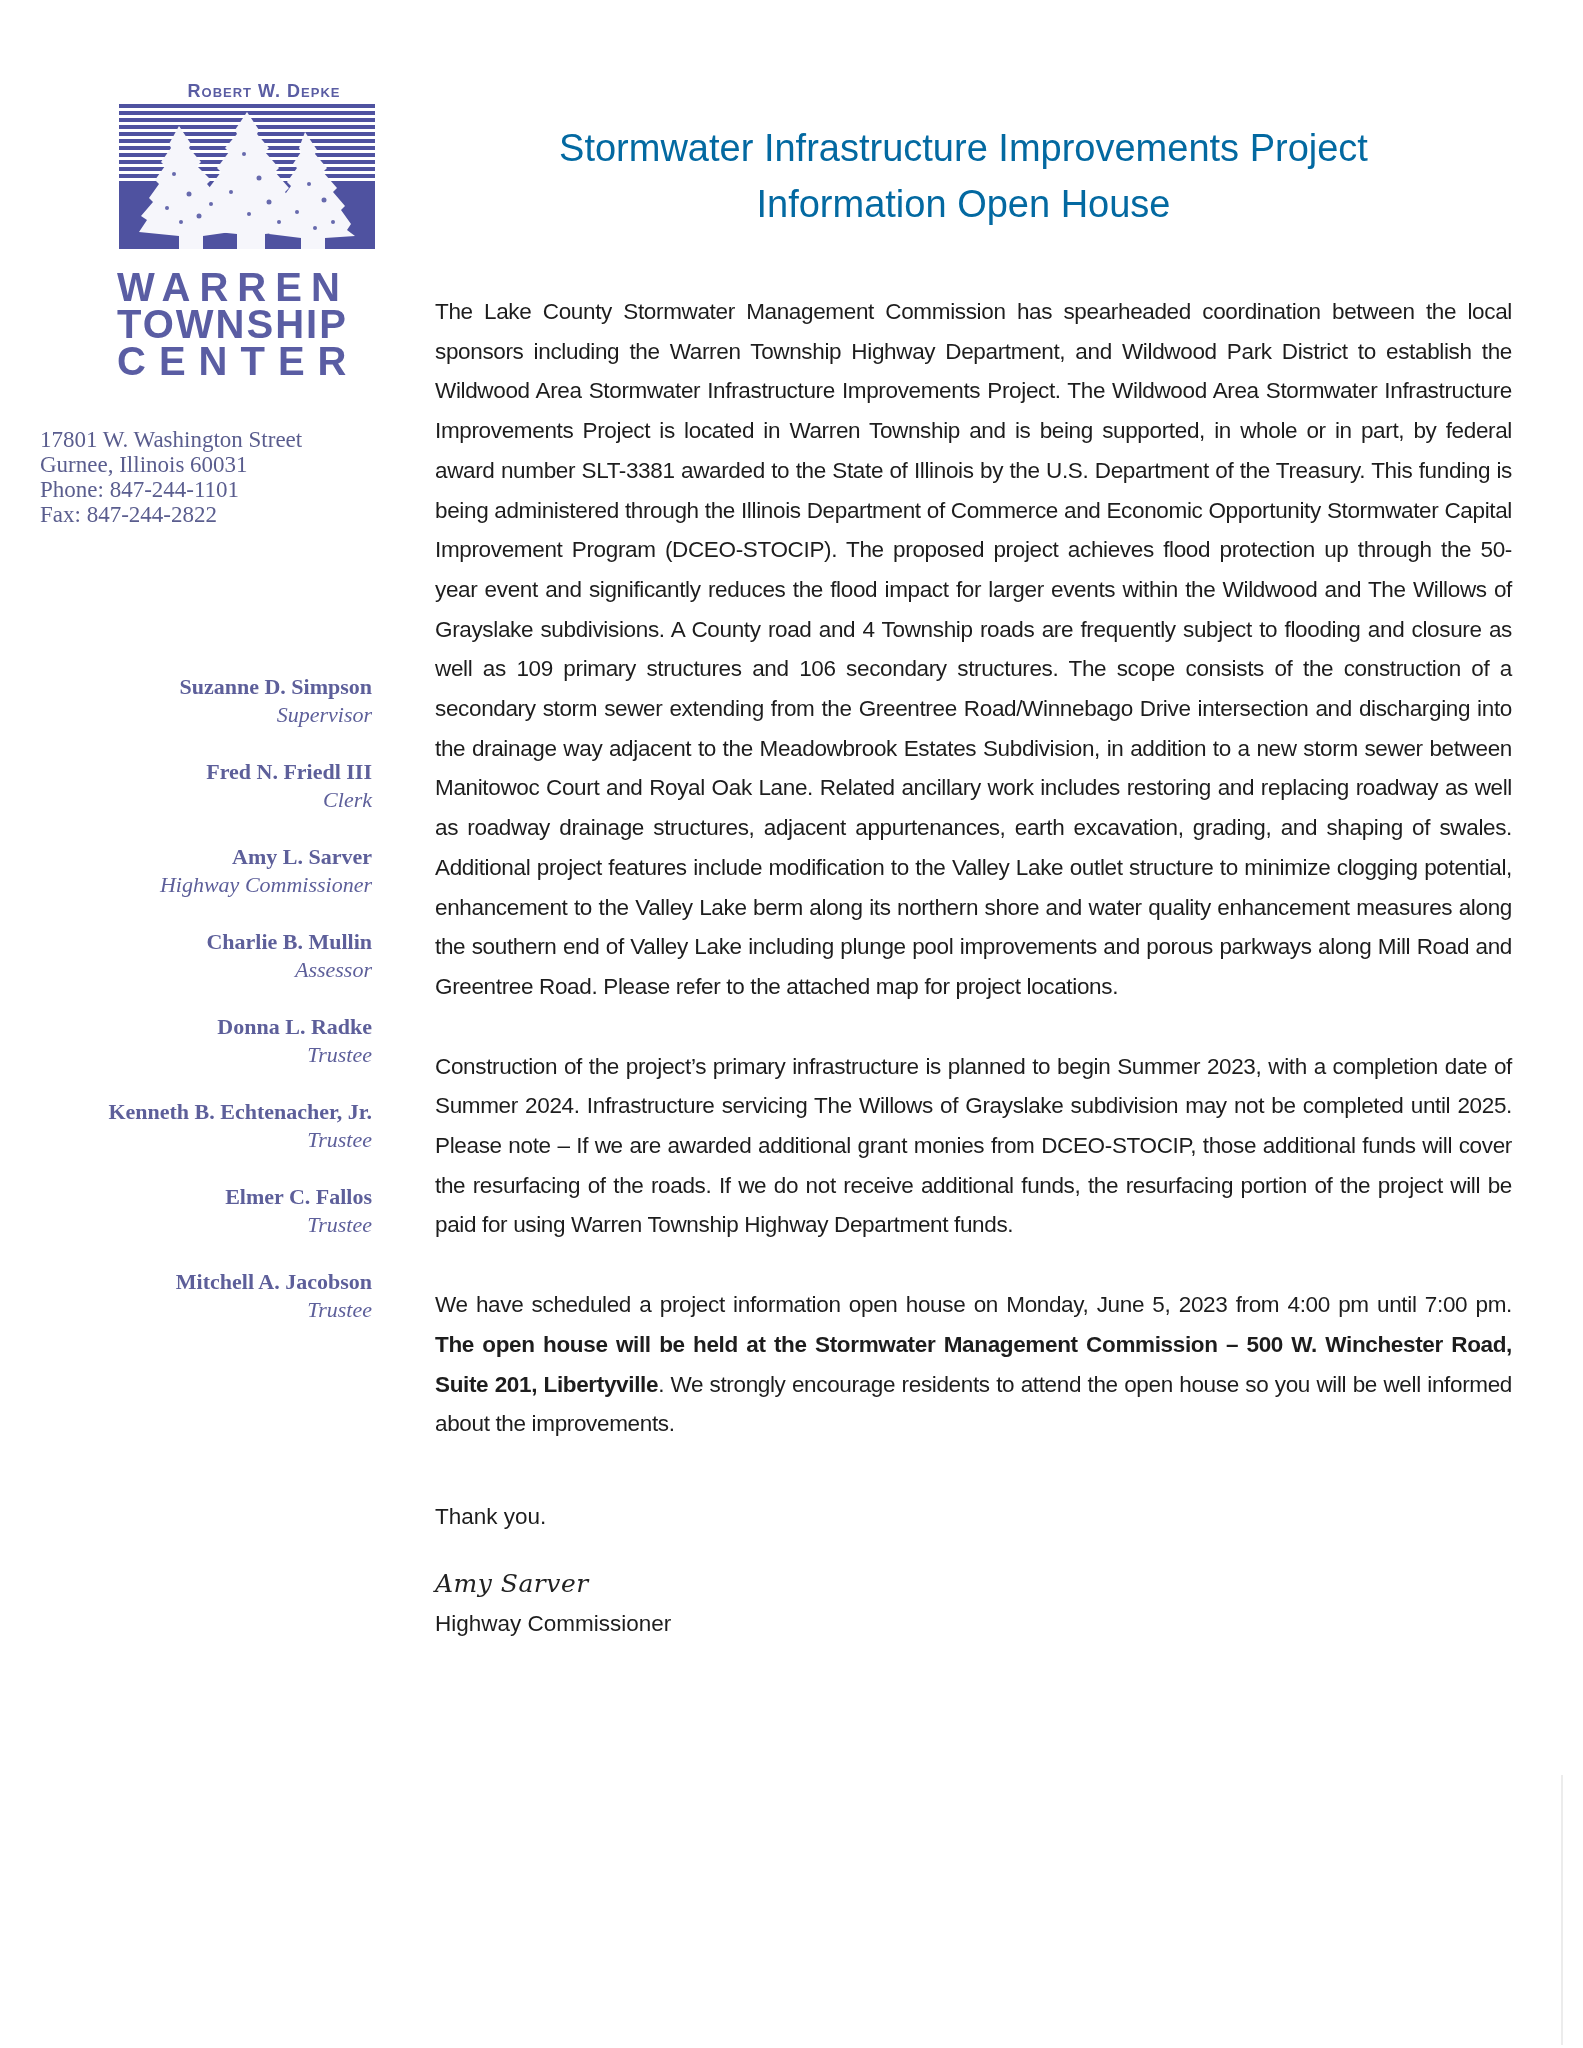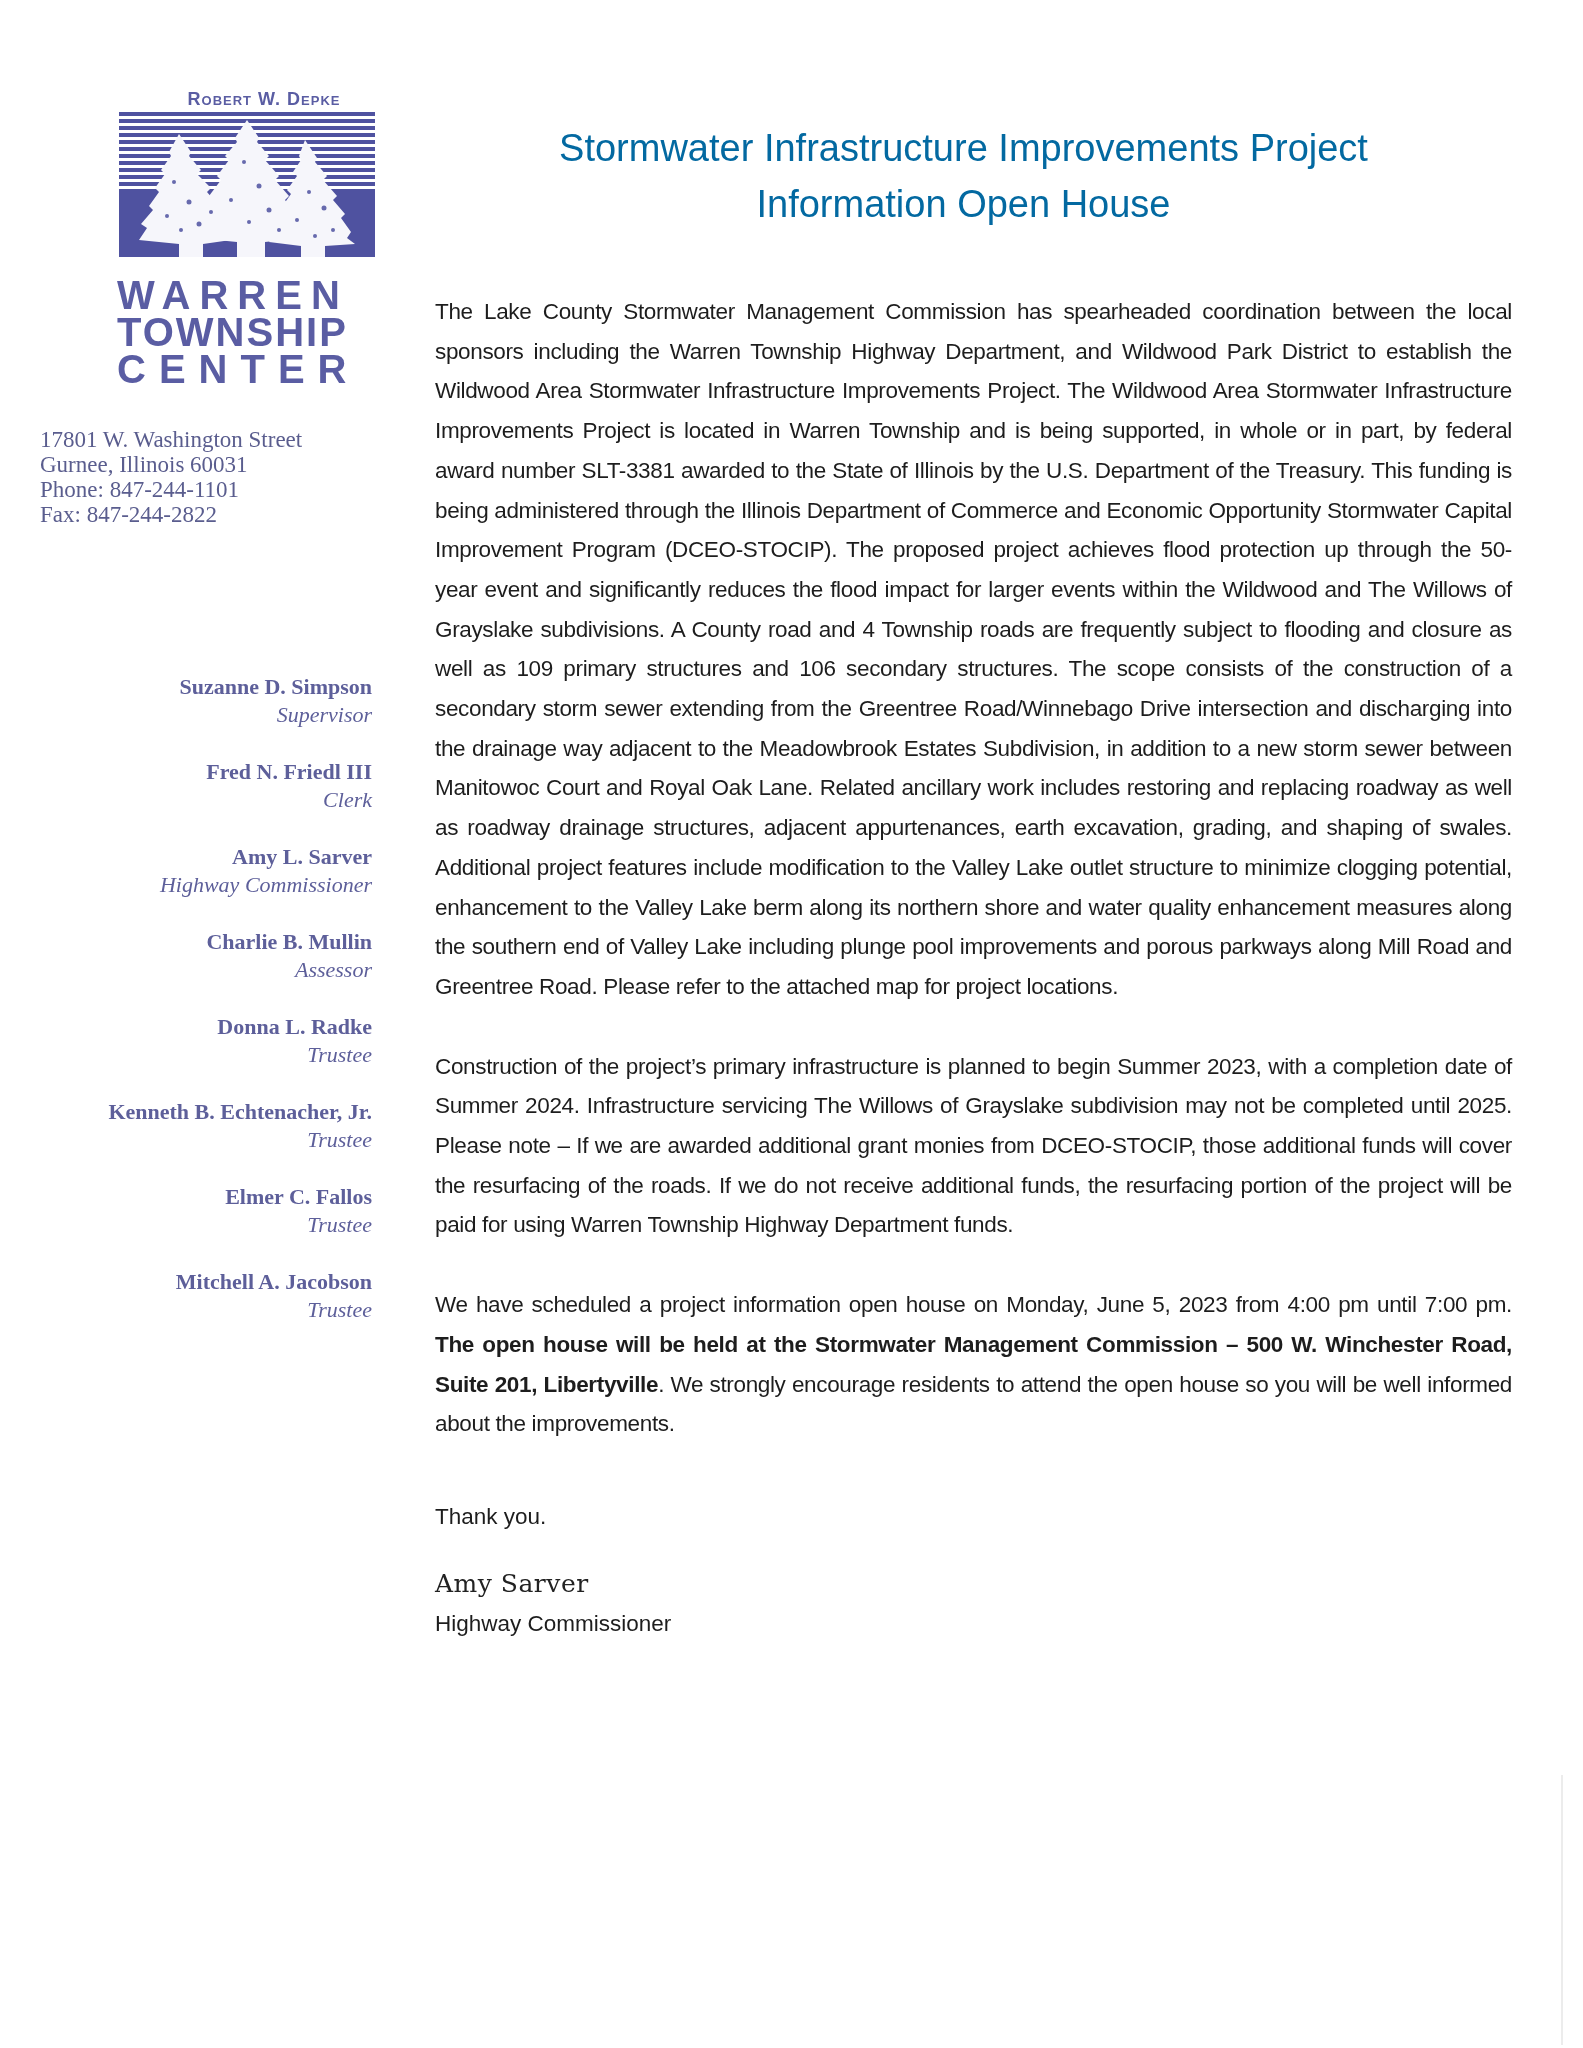--- a/index.html
+++ b/index.html
@@ -33,21 +33,21 @@
     
     .sidebar {
       position: absolute;
       left: 40px;
       top: 80px;
       width: 335px;
     }
     .logo {
       position: absolute;
       left: 77px;
-      top: 8px;
+      top: 0;
       width: 294px;
     }
     .logo-top-text {
       text-align: center;
       font-family: "Liberation Sans", sans-serif;
       font-weight: bold;
       font-size: 18px;
       letter-spacing: 1px;
       color: #5a5da3;
       font-variant: small-caps;
@@ -143,20 +143,21 @@
     .para-3 { margin-top: 40px; }
     .bold { font-weight: bold; }
     .thanks {
       margin-top: 53px;
       font-size: 22.5px;
       line-height: 39px;
     }
     .signature {
       margin-top: 28px;
       font-family: "DejaVu Serif", serif;
+      font-style: italic;
       font-size: 25px;
       line-height: 40px;
       color: #222;
       letter-spacing: 0.5px;
     }
     .sig-title {
       margin-top: 2px;
       font-size: 22.5px;
       line-height: 36px;
     }

